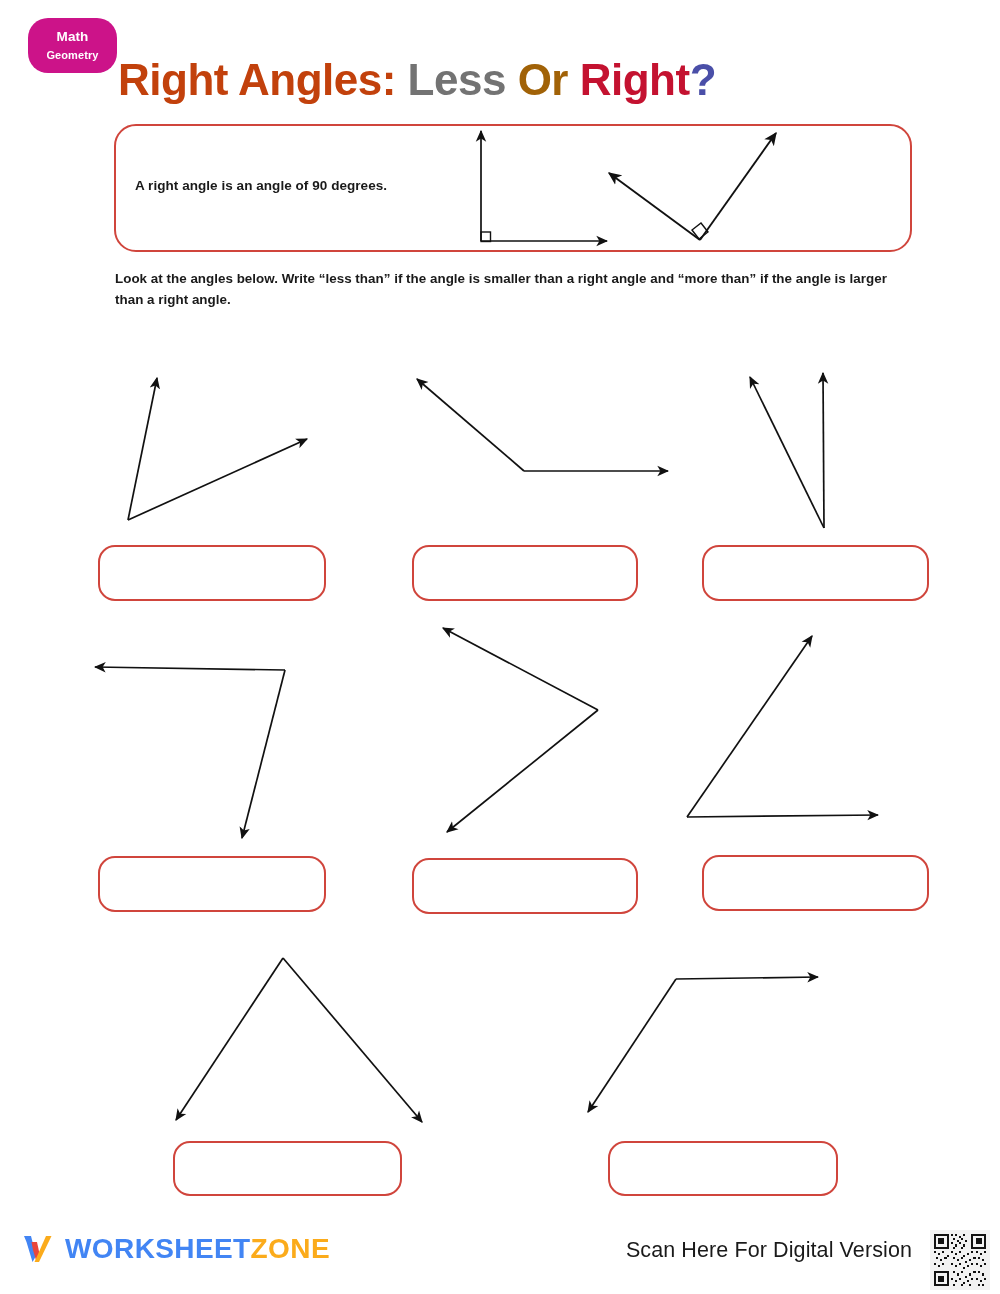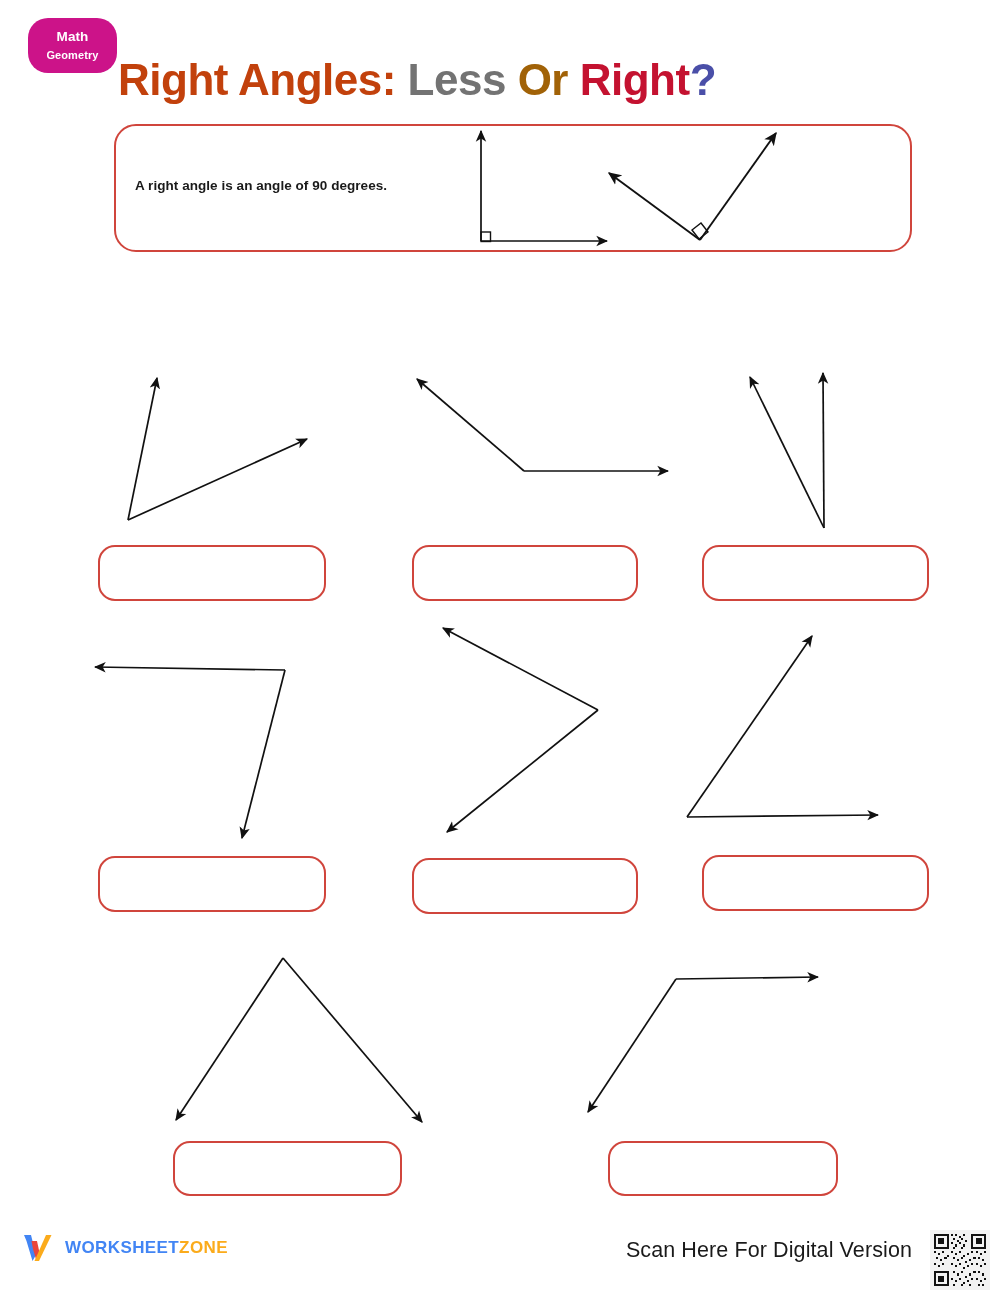--- a/index.html
+++ b/index.html
@@ -127,21 +127,21 @@
   
   #footer-logo {
     position: absolute;
     left: 22px;
     top: 1233px;
     display: flex;
     align-items: center;
     gap: 9px;
   }
   #footer-logo .logo-text {
-    font-size: 17px;
+    font-size: 28px;
     font-weight: bold;
     letter-spacing: .4px;
     text-align: right;
   }
   #footer-scan-text {
     position: absolute;
     right: 88px;
     top: 1238px;
     font-size: 21.5px;
     color: #1a1a1a;
@@ -169,20 +169,21 @@
     <div class="badge-bottom">Geometry</div>
   </div>
 
   <div id="worksheet-title">
     <span style="color:#c2410c">Right Angles:</span><span>&nbsp;</span><span style="color:#737373">Less</span><span>&nbsp;</span><span style="color:#a16207">Or</span><span>&nbsp;</span><span style="color:#C41230">Right</span><span style="color:#4A4FA8">?</span>
   </div>
 
   <div id="definition-box"></div>
   <div id="definition-text">A right angle is an angle of 90 degrees.</div>
 
+  <div id="instruction-text">Look at the angles below.  Write “less than” if the angle is smaller than a right angle and “more than” if the angle is larger than a right angle.</div>
 
   <svg id="angles-layer" viewBox="0 0 1000 1294">
     <defs>
       <marker id="arw" viewBox="0 0 10 10" refX="9" refY="5" markerWidth="7" markerHeight="7" orient="auto-start-reverse">
         <path d="M 0 0.6 L 10 5 L 0 9.4 L 2.6 5 Z" fill="#111111"></path>
       </marker>
     </defs>
 
     <g>
       <line x1="481" y1="241" x2="481" y2="131" stroke="#111111" stroke-width="1.7" marker-end="url(#arw)"></line>

